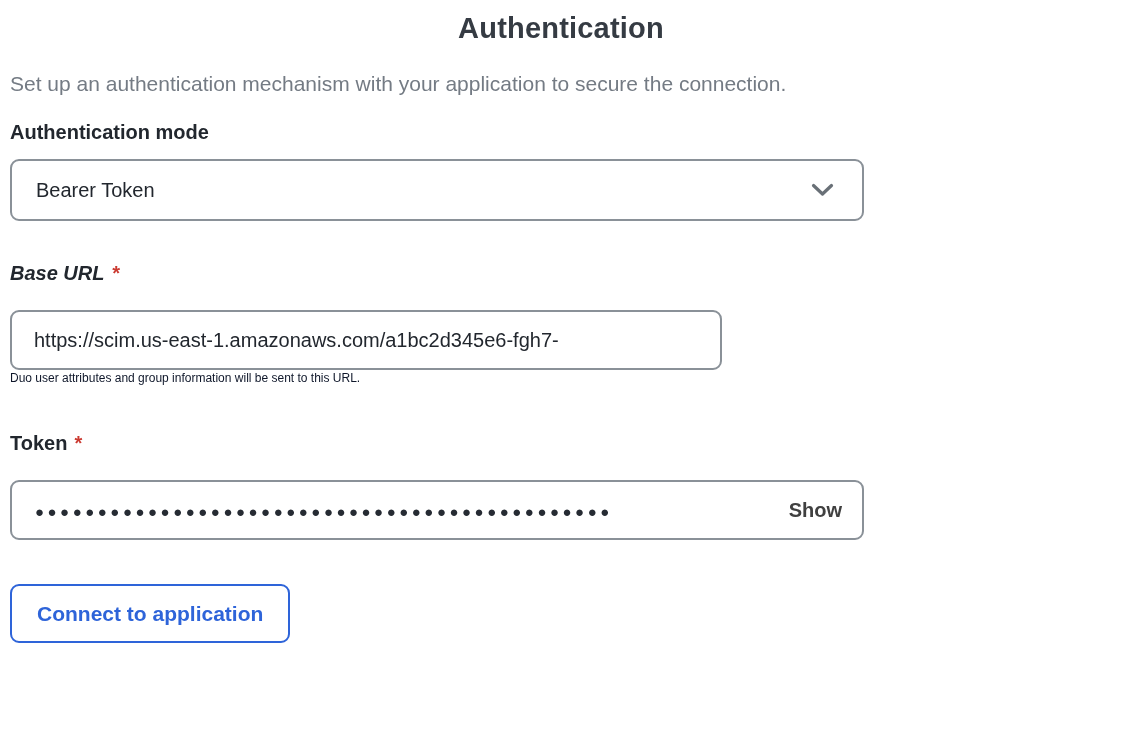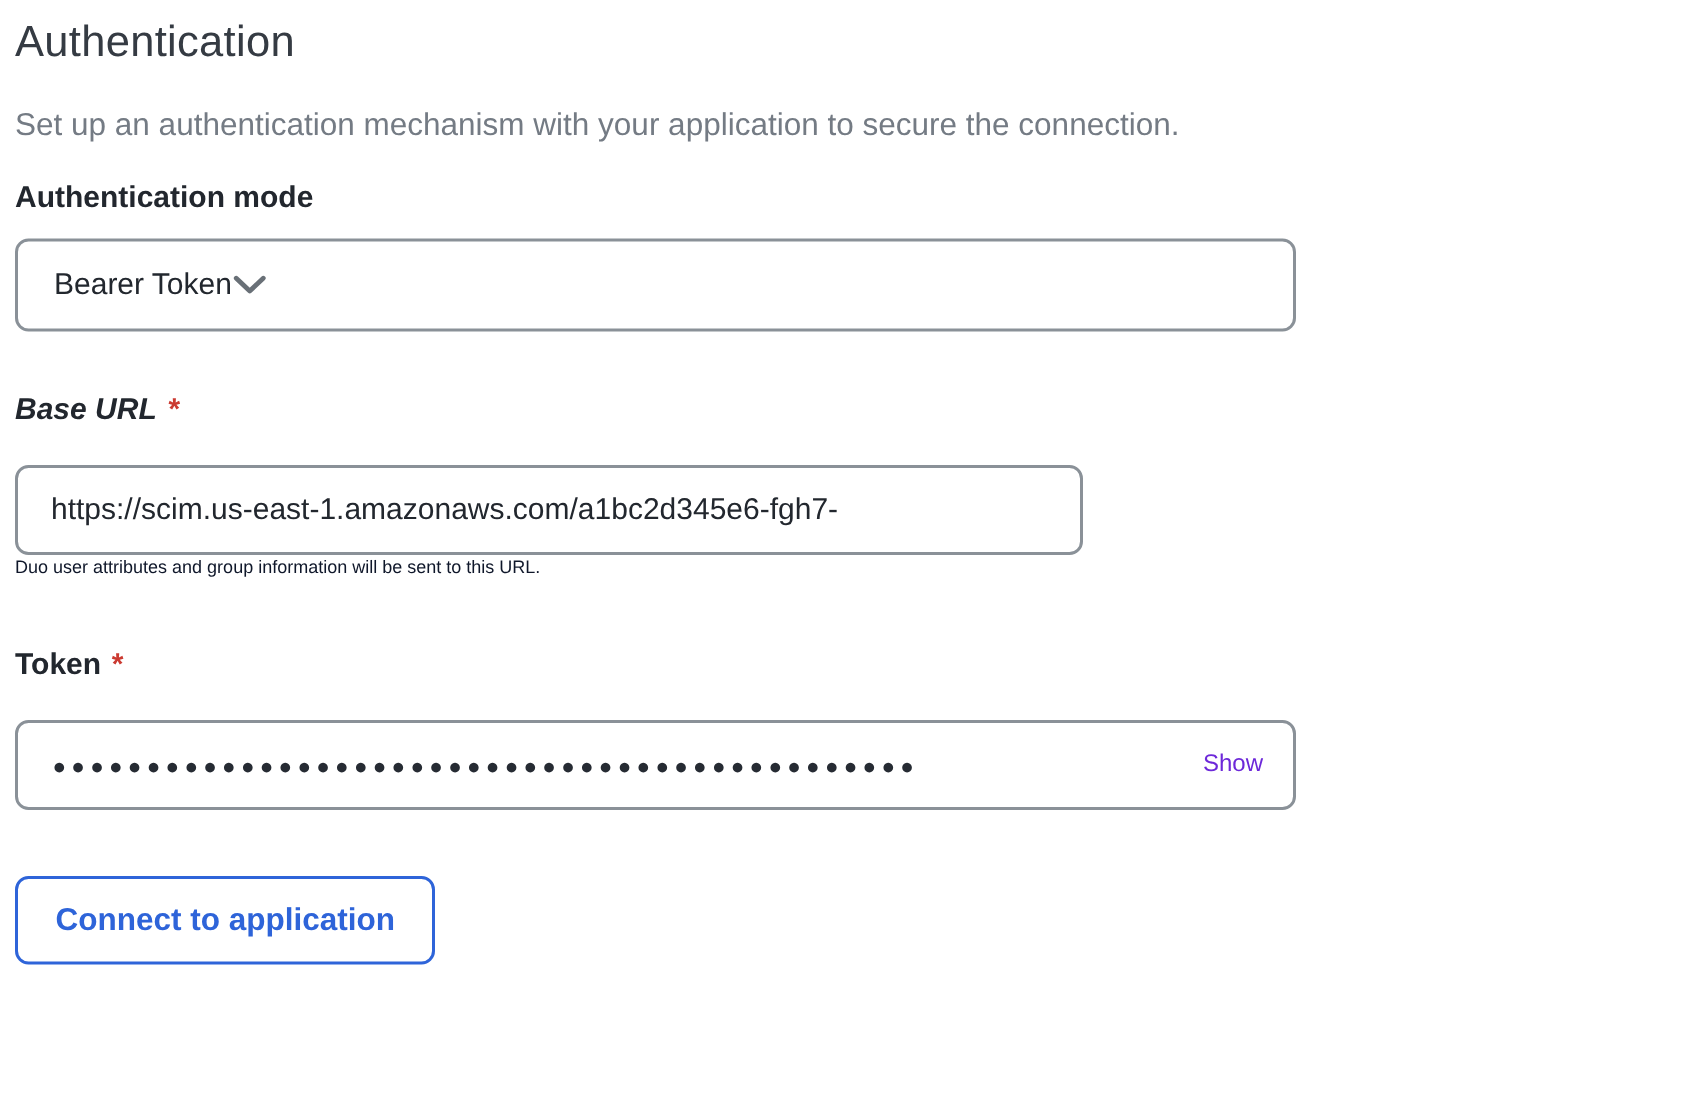--- a/index.html
+++ b/index.html
@@ -8,23 +8,24 @@
     width: 1122px; height: 734px;
     font-family: "Liberation Sans", sans-serif;
     color: #22272e;
     overflow: hidden;
   }
   .page { padding: 10px 10px 0 10px; }
 
   .page-title {
     margin: 2px 0 0 0;
     font-size: 29px;
-    font-weight: 400;
+    font-weight: 700;
     color: #353b43;
     letter-spacing: 0.2px;
+    text-align: center;
   }
   .page-subtitle {
     margin: 27px 0 0 0;
     font-size: 21px;
     color: #747b84;
   }
 
   .field-label {
     display: block;
     font-size: 20px;
@@ -41,21 +42,21 @@
     margin-left: 7px;
     font-size: 20px;
   }
 
   .select-box {
     margin-top: 15px;
     width: 854px; height: 62px;
     border: 2px solid #8a9198;
     border-radius: 9px;
     background: #ffffff;
-    display: flex; align-items: center; justify-content: flex-start;
+    display: flex; align-items: center; justify-content: space-between;
     padding: 0 28px 0 24px;
     font-size: 20px;
     color: #22272e;
     cursor: pointer;
   }
   .select-box .chev { flex: 0 0 auto; display: block; }
 
   .text-input {
     display: block;
     margin-top: 25px;
@@ -92,23 +93,23 @@
     letter-spacing: 3.5px;
     line-height: 1;
     color: #262b33;
     white-space: nowrap;
     overflow: hidden;
     padding-top: 2px;
   }
   .show-btn {
     flex: 0 0 auto;
     background: none; border: none; padding: 0 0 0 10px;
-    color: #6d28d9;
-    font-weight: 400;
-    font-size: 16px;
+    color: #404040;
+    font-weight: 700;
+    font-size: 20px;
     font-family: "Liberation Sans", sans-serif;
     cursor: pointer;
   }
 
   .connect-btn {
     margin-top: 44px;
     height: 59px;
     padding: 0 25px;
     border: 2.5px solid #2e64d9;
     border-radius: 9px;

